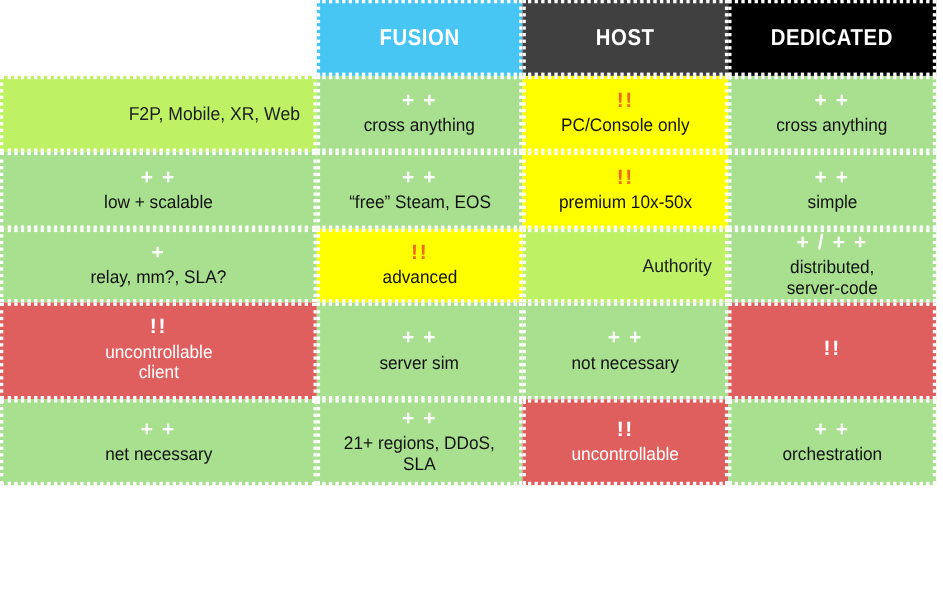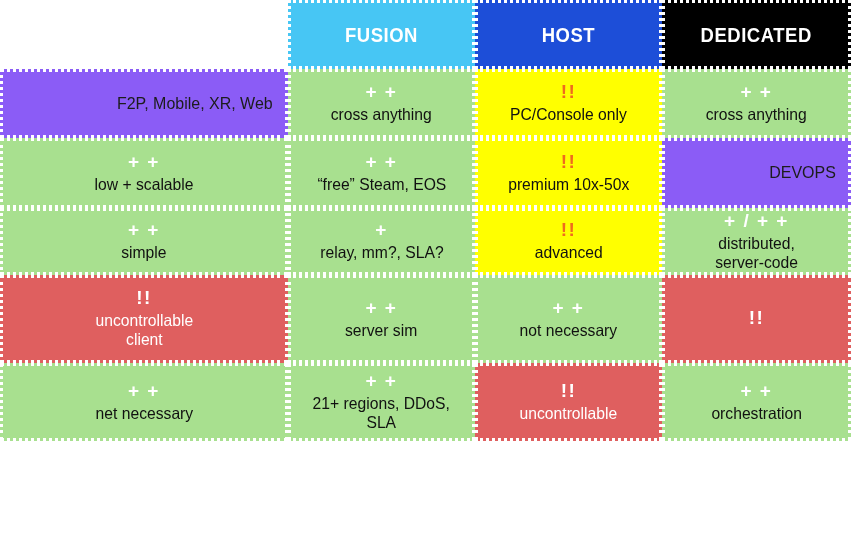--- a/index.html
+++ b/index.html
@@ -55,26 +55,26 @@
     letter-spacing: 0.6px;
     color: #ffffff;
     font-family: "Liberation Sans", sans-serif;
     font-stretch: condensed;
   }
   .cell.header .header-label {
     transform: scaleX(0.88);
     display: block;
   }
   .hdr-fusion { background: #47c6f4; }
-  .hdr-host { background: #1d4ed8; }
+  .hdr-host { background: #404040; }
   .hdr-dedicated { background: #000000; }
 
   
   .cell.rowlabel {
-    background: #8b5cf6;
+    background: #bef264;
     border: 3px dotted #ffffff;
     align-items: flex-end;
     justify-content: center;
     text-align: right;
     padding-right: 12px;
     font-size: 17px;
     color: #1c1c1c;
   }
   .cell.rowlabel .row-label-text {
     display: block;
@@ -149,34 +149,34 @@
         <div class="celltext">low + scalable</div>
       </div>
       <div class="cell data green">
         <div class="mark plus">+ +</div>
         <div class="celltext">“free” Steam, EOS</div>
       </div>
       <div class="cell data yellow">
         <div class="mark warn-orange">!!</div>
         <div class="celltext">premium 10x-50x</div>
       </div>
-      <div class="cell rowlabel">
-        <span class="row-label-text">DEVOPS</span>
-      </div>
       <div class="cell data green">
         <div class="mark plus">+ +</div>
         <div class="celltext">simple</div>
       </div>
       <div class="cell data green">
         <div class="mark plus">+</div>
         <div class="celltext">relay, mm?, SLA?</div>
       </div>
       <div class="cell data yellow">
         <div class="mark warn-orange">!!</div>
         <div class="celltext">advanced</div>
+      </div>
+      <div class="cell rowlabel">
+        <span class="row-label-text">Authority</span>
       </div>
       <div class="cell data green">
         <div class="mark plus">+ / + +</div>
         <div class="celltext">distributed,
 server-code</div>
       </div>
       <div class="cell data red">
         <div class="mark warn-white">!!</div>
         <div class="celltext">uncontrollable
 client</div>

